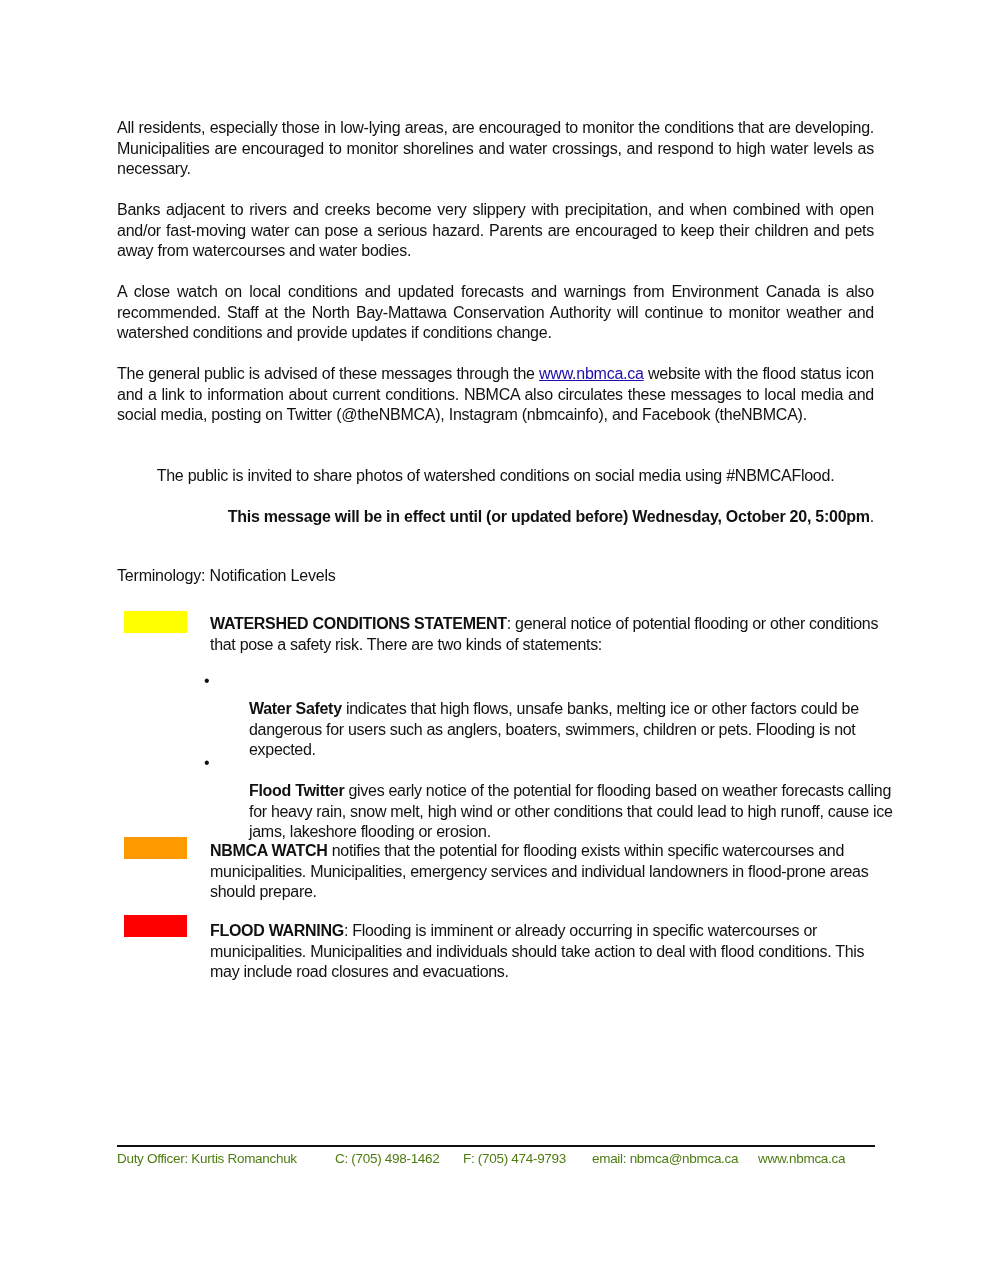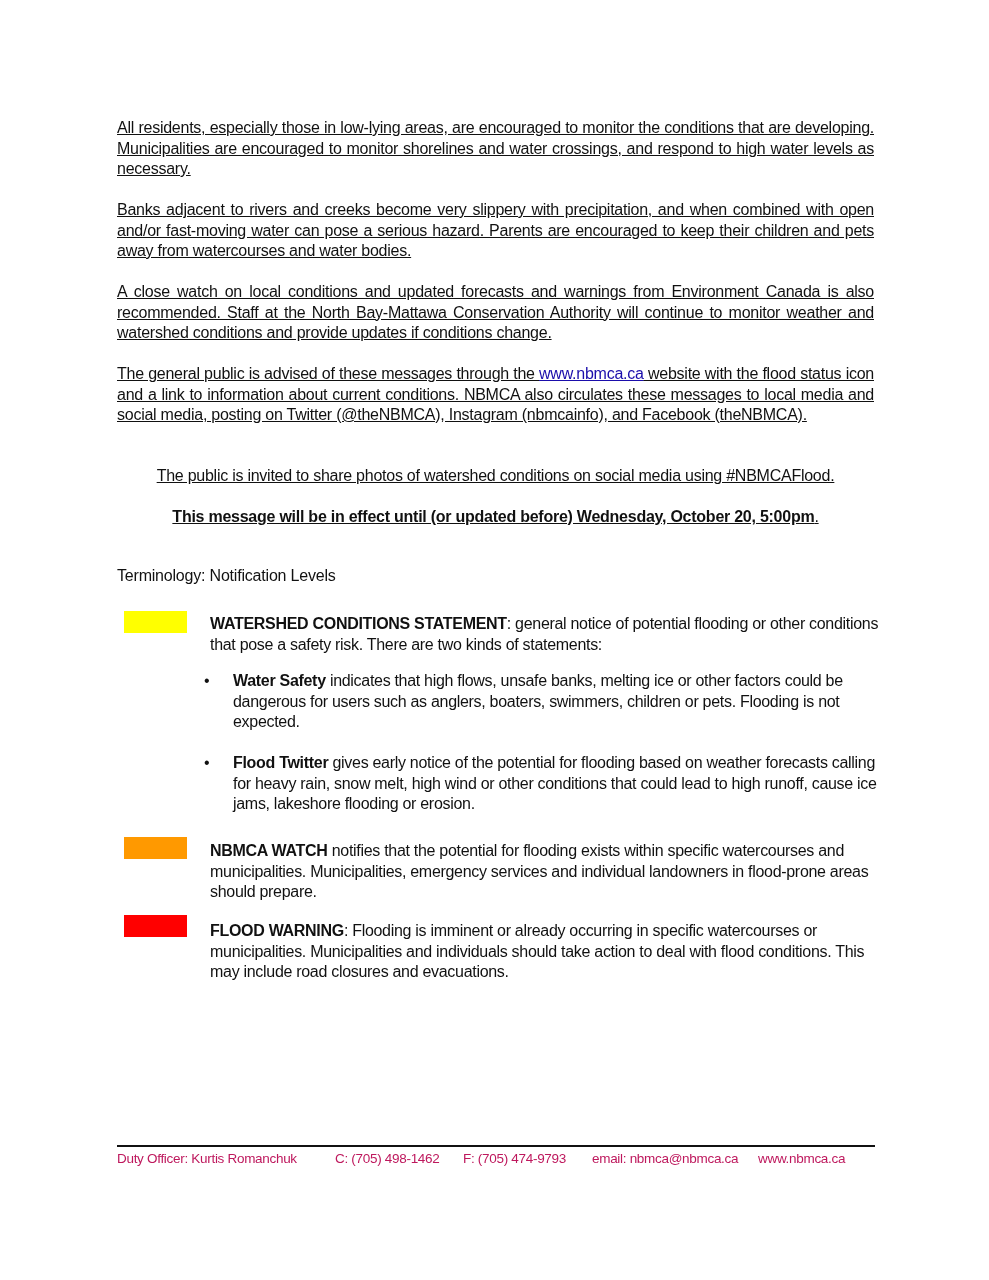--- a/index.html
+++ b/index.html
@@ -1,48 +1,48 @@
 <!DOCTYPE html>
 <html><head>
   <meta charset="utf-8">
   <style>
     html, body { margin: 0; padding: 0; background: #ffffff; }
     body { width: 989px; height: 1280px; position: relative; overflow: hidden;
            font-family: "Liberation Sans", sans-serif; color: #111; }
     .para { position: absolute; left: 117px; width: 757px; font-size: 16px; line-height: 20.5px;
-            text-align: justify; margin: 0; letter-spacing: -0.25px; text-decoration: underline; }
+            text-align: justify; margin: 0; letter-spacing: -0.25px; }
     .para a { color: #1a0dab; text-decoration: underline; }
     .bold { font-weight: bold; }
     .heading { position: absolute; left: 117px; top: 567px; font-size: 16px; font-weight: normal;
                margin: 0; letter-spacing: -0.2px; }
     .swatch { position: absolute; left: 124px; width: 63px; height: 22px; }
     .term { position: absolute; left: 204px; width: 680px; font-size: 16px; line-height: 20.5px;
             margin: 6px; letter-spacing: -0.3px; }
     .bullet-item { position: absolute; left: 204px; width: 680px; font-size: 16px; line-height: 20.5px; }
     .bullet-dot { position: absolute; left: 0; top: 0; width: 14px; }
-    .bullet-text { position: absolute; left: 29px; width: 650px; letter-spacing: -0.3px; }
+    .bullet-text { position: absolute; left: 45px; width: 650px; letter-spacing: -0.3px; margin-top: 28px; }
     .footer-rule { position: absolute; left: 117px; top: 1145px; width: 758px; height: 0;
                    border-top: 2px solid #111; }
     .footer { position: absolute; left: 117px; top: 1150px; font-size: 13.5px; line-height: 17px;
-              letter-spacing: -0.3px; color: #be185d; }
+              letter-spacing: -0.3px; color: #4d7c0f; }
     .footer-row { white-space: nowrap; }
     .footer-row span { display: inline-block; }
   </style>
 </head>
 <body>
 
 <p class="para" style="top:118px">All residents, especially those in low-lying areas, are encouraged to monitor the conditions that are developing.  Municipalities are encouraged to monitor shorelines and water crossings, and respond to high water levels as necessary.</p>
 <p class="para" style="top:200px">Banks adjacent to rivers and creeks become very slippery with precipitation, and when combined with open and/or fast-moving water can pose a serious hazard.  Parents are encouraged to keep their children and pets away from watercourses and water bodies.</p>
 <p class="para" style="top:282px">A close watch on local conditions and updated forecasts and warnings from Environment Canada is also recommended.  Staff at the North Bay-Mattawa Conservation Authority will continue to monitor weather and watershed conditions and provide updates if conditions change.</p>
 
 <p class="para" style="top:364px"><span>The general public is advised of these messages through the </span><a href="#">www.nbmca.ca</a><span> website with the flood status icon and a link to information about current conditions.  NBMCA also circulates these messages to local media and social media, posting on Twitter (@theNBMCA), Instagram (nbmcainfo), and Facebook (theNBMCA).</span></p>
 
 <p class="para" style="top:466px; text-align:center">The public is invited to share photos of watershed conditions on social media using #NBMCAFlood.</p>
 
-<p class="para" style="top:507px; text-align:center"><span class="bold">This message will be in effect until (or updated before) Wednesday, October 20, 5:00pm</span><span>.</span></p>
+<p class="para" style="top:507px; text-align:right"><span class="bold">This message will be in effect until (or updated before) Wednesday, October 20, 5:00pm</span><span>.</span></p>
 
 <h2 class="heading">Terminology: Notification Levels</h2>
 
 <div class="swatch" style="top:611px; background:#ffff00"></div>
 <p class="term" style="top:608px"><span class="bold">WATERSHED CONDITIONS STATEMENT</span><span>:</span><span> general notice of potential flooding or other conditions that pose a safety risk. There are two kinds of statements:</span></p>
 
 <div class="bullet-item" style="top:671px">
   <span class="bullet-dot">•</span>
   <span class="bullet-text"><span class="bold">Water Safety</span><span> indicates that high flows, unsafe banks, melting ice or other factors could be dangerous for users such as anglers, boaters, swimmers, children or pets. Flooding is not expected.</span></span>
 </div>

